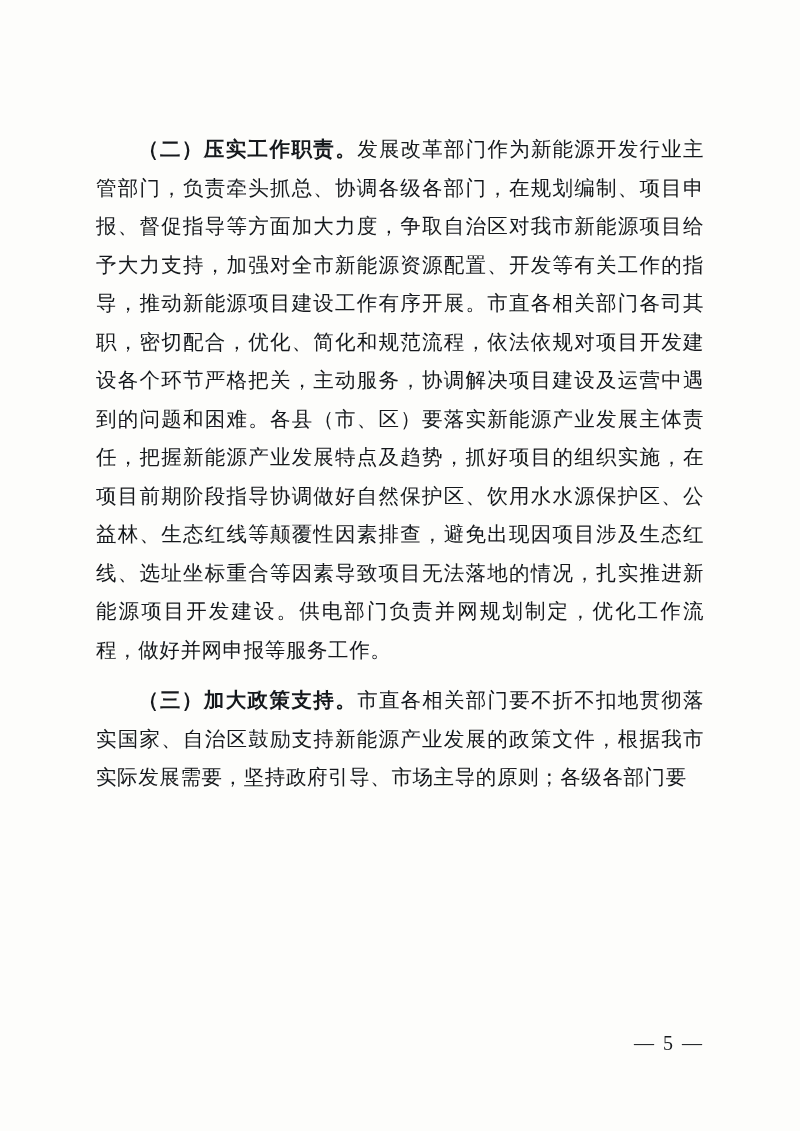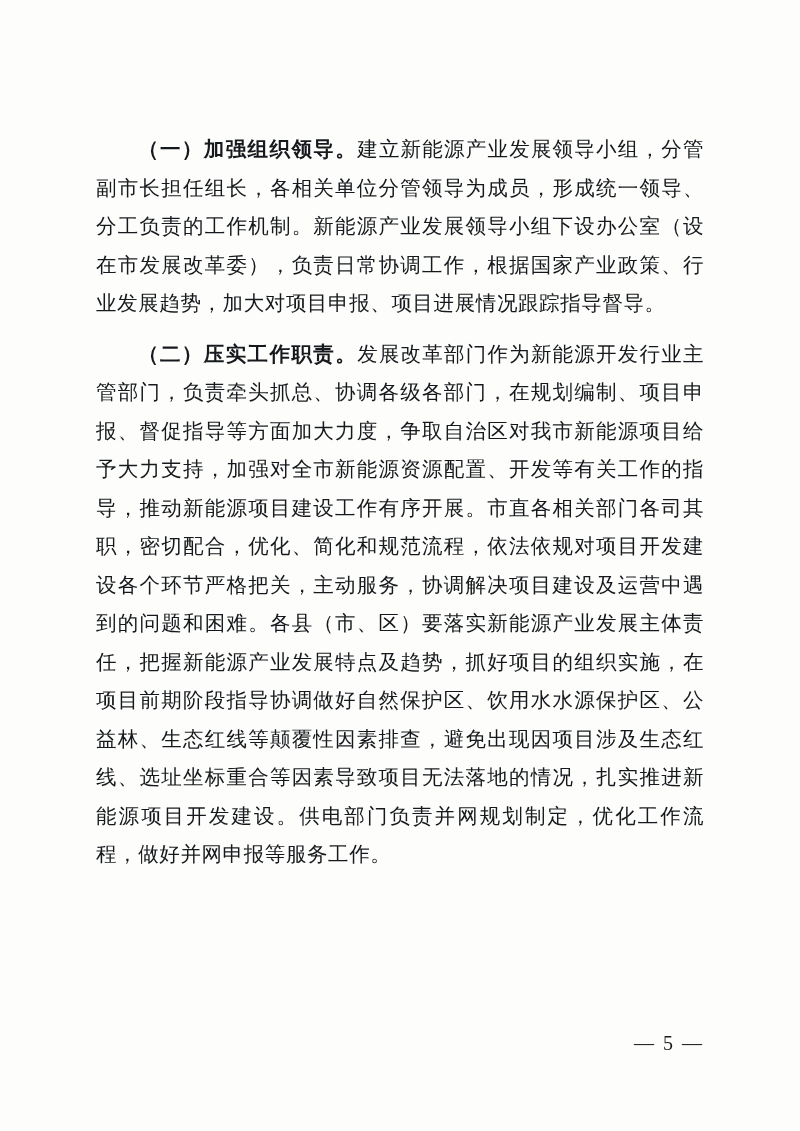--- a/index.html
+++ b/index.html
@@ -50,25 +50,25 @@
     letter-spacing: 2px;
     color: #15181c;
   }
 </style>
 </head>
 <body>
 
 <div class="page">
   <div class="doc-body">
 
-    <p class="para">
-      <span class="lead">（一）加强组织领导。</span><span>建立新能源产业发展领导小组，分管副市长担任组长，各相关单位分管领导为成员，形成统一领导、分工负责的工作机制。新能源产业发展领导小组下设办公室（设在市发展改革委），负责日常协调工作，根据国家产业政策、行业发展趋势，加大对项目申报、项目进展情况跟踪指导督导。</span>
-    </p>
 
     <p class="para">
       <span class="lead">（二）压实工作职责。</span><span>发展改革部门作为新能源开发行业主管部门，负责牵头抓总、协调各级各部门，在规划编制、项目申报、督促指导等方面加大力度，争取自治区对我市新能源项目给予大力支持，加强对全市新能源资源配置、开发等有关工作的指导，推动新能源项目建设工作有序开展。市直各相关部门各司其职，密切配合，优化、简化和规范流程，依法依规对项目开发建设各个环节严格把关，主动服务，协调解决项目建设及运营中遇到的问题和困难。各县（市、区）要落实新能源产业发展主体责任，把握新能源产业发展特点及趋势，抓好项目的组织实施，在项目前期阶段指导协调做好自然保护区、饮用水水源保护区、公益林、生态红线等颠覆性因素排查，避免出现因项目涉及生态红线、选址坐标重合等因素导致项目无法落地的情况，扎实推进新能源项目开发建设。供电部门负责并网规划制定，优化工作流程，做好并网申报等服务工作。</span>
     </p>
 
+    <p class="para">
+      <span class="lead">（三）加大政策支持。</span><span>市直各相关部门要不折不扣地贯彻落实国家、自治区鼓励支持新能源产业发展的政策文件，根据我市实际发展需要，坚持政府引导、市场主导的原则；各级各部门要</span>
+    </p>
 
   </div>
 
   <div class="page-number">— 5 —</div>
 </div>
 
 </body></html>

